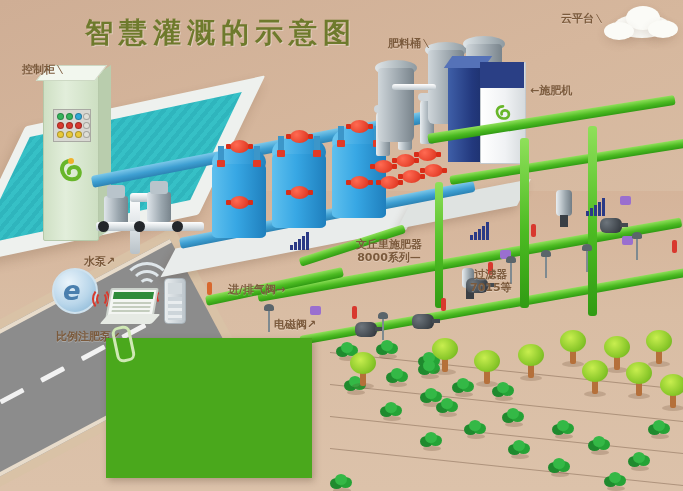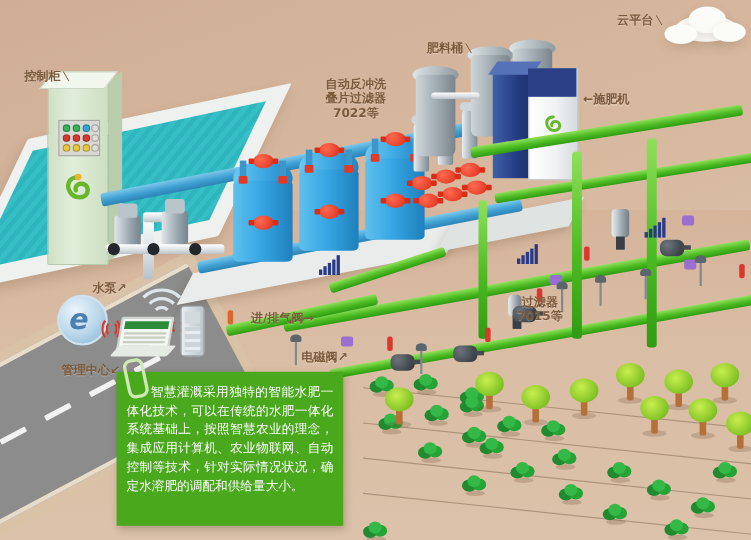--- a/index.html
+++ b/index.html
@@ -180,20 +180,21 @@
   </div>
   <div class="road-edge"></div>
 
   <div>
     <div class="cloud" style="left:614px;top:14px;width:56px;height:24px;"></div>
     <div class="cloud" style="left:626px;top:6px;width:34px;height:24px;"></div>
     <div class="cloud" style="left:604px;top:22px;width:30px;height:18px;"></div>
     <div class="cloud" style="left:648px;top:20px;width:30px;height:18px;"></div>
   </div>
 
+  <div class="title">智慧灌溉的示意图</div>
 
   <div class="pool-wrap">
     <div class="pool-rim"></div>
     <div class="pool-water"></div>
   </div>
 
   <div class="cabinet">
     <div class="cab-side"></div>
     <div class="cab-face"></div>
     <div class="cab-top"></div>
@@ -610,30 +611,28 @@
     </div>
     <div class="kb"></div>
   </div>
   <div class="phone" style="left:164px;top:278px;">
     <div class="s"></div>
       <div class="k"></div>
   </div>
 
   <div class="label" style="left:22px;top:63px;">控制柜﹨</div>
   <div class="label" style="left:84px;top:255px;">水泵↗</div>
-  <div class="label c" style="left:296px;top:70px;">自动反冲洗
-叠片过滤器
-7022等</div>
   <div class="label" style="left:388px;top:37px;">肥料桶﹨</div>
   <div class="label" style="left:530px;top:84px;text-align:right;">←施肥机</div>
   <div class="label" style="left:561px;top:12px;">云平台﹨</div>
+  <div class="label c" style="left:356px;top:238px;">文丘里施肥器
+8000系列—</div>
   <div class="label" style="left:228px;top:283px;">进/排气阀→</div>
   <div class="label" style="left:274px;top:318px;">电磁阀↗</div>
   <div class="label c" style="left:470px;top:268px;">过滤器
 7015等</div>
-  <div class="label" style="left:56px;top:330px;">管理中心↙</div>
+  <div class="label" style="left:56px;top:330px;">比例注肥泵↙</div>
 
   <div class="descbox">
     <div class="clip"></div>
-    <p>智慧灌溉采用独特的智能水肥一体化技术，可以在传统的水肥一体化系统基础上，按照智慧农业的理念，集成应用计算机、农业物联网、自动控制等技术，针对实际情况状况，确定水溶肥的调配和供给量大小。</p>
   </div>
 
 </div>
 
 </body></html>

